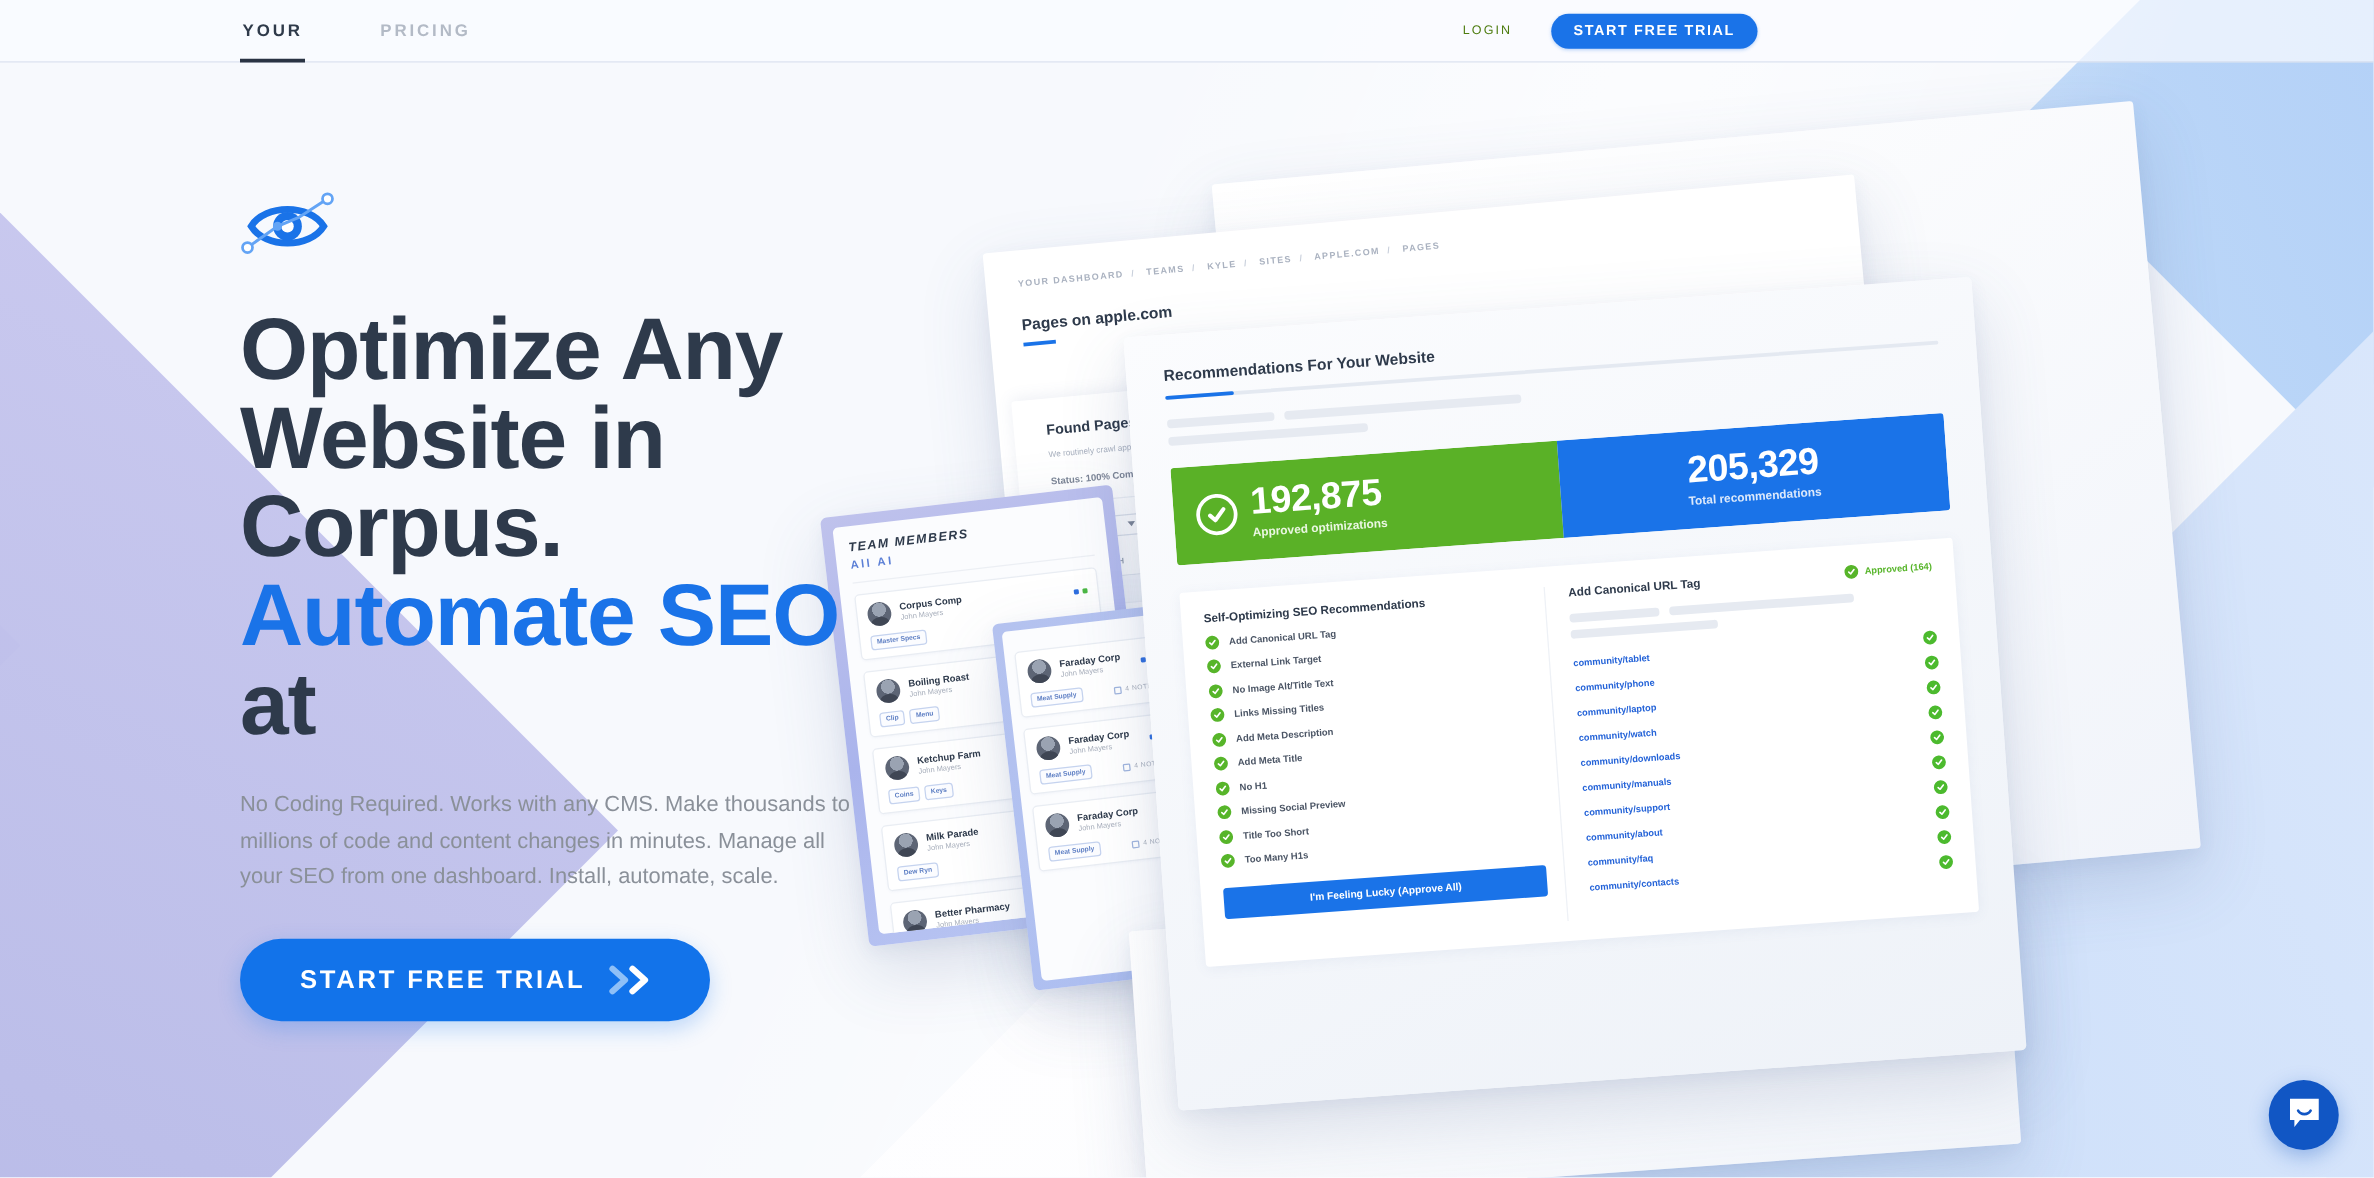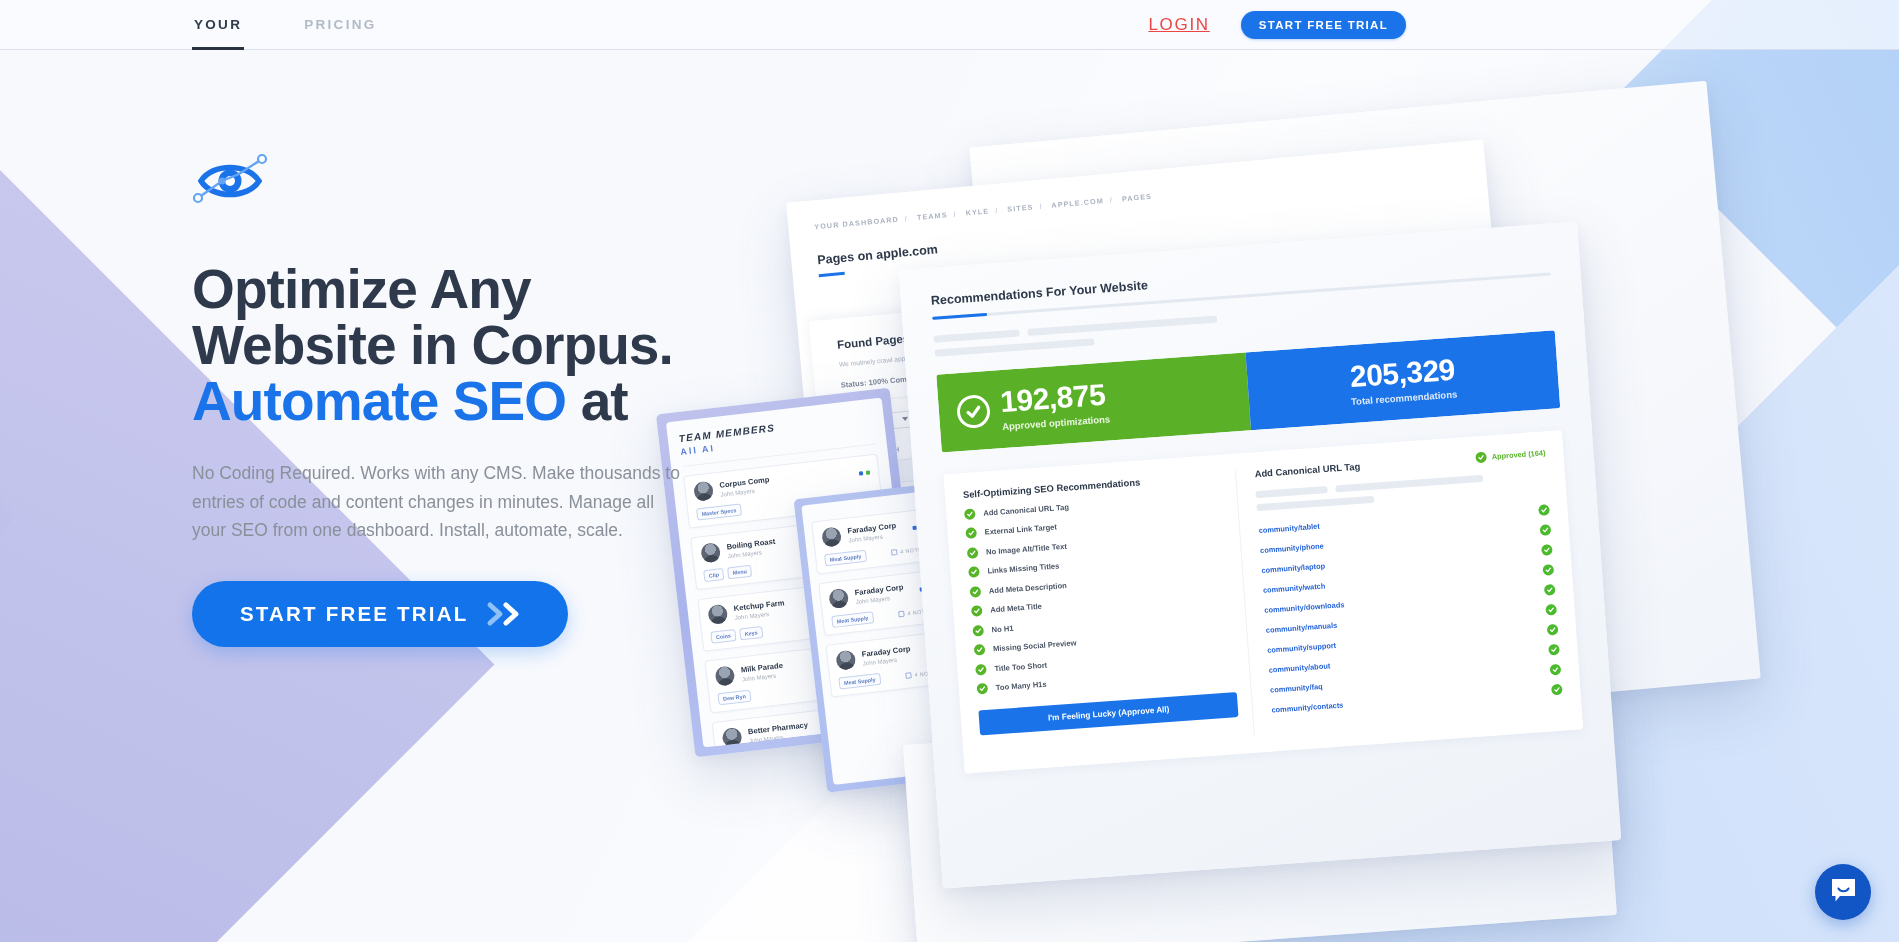--- a/index.html
+++ b/index.html
@@ -122,27 +122,26 @@
     height: 3px;
     background: #2a3343;
   }
   .nav-right {
     margin-left: auto;
     display: flex;
     align-items: center;
     margin-right: 493px;
   }
   .login-link {
-    font-size: 17px;
+    font-size: 10px;
     letter-spacing: 1.7px;
-    color: #ef4444;
+    color: #4d7c0f;
     font-weight: 500;
     margin-right: 31px;
     cursor: pointer;
-    text-decoration: underline;
   }
   .btn-trial-sm {
     background: #1a73e8;
     color: #fff;
     border: none;
     border-radius: 20px;
     font-size: 11.5px;
     font-weight: 700;
     letter-spacing: 1.3px;
     padding: 8px 18px;
@@ -154,22 +153,22 @@
   
   .hero {
     position: absolute;
     left: 192px;
     top: 150px;
     width: 620px;
     z-index: 20;
   }
   .logo-eye { width: 78px; height: 58px; display: block; }
   .headline {
-    margin-top: 54px;
-    font-size: 55px;
+    margin-top: 36px;
+    font-size: 70px;
     line-height: 1.015;
     font-weight: 700;
     color: #2e3a4b;
     letter-spacing: -0.9px;
     width: 520px;
   }
   .headline .accent { color: #1a73e8; }
   .subhead {
     margin-top: 30px;
     font-size: 17.5px;
@@ -487,21 +486,21 @@
         <circle cx="70" cy="9" r="4" fill="#ffffff" stroke="#63a4f5" stroke-width="2.2"></circle>
       </svg>
     </span>
 
     <div class="headline">
       <span>Optimize Any</span><br>
       <span>Website in Corpus.</span><br>
       <span class="accent">Automate SEO</span><span> at</span><br>
     </div>
 
-    <p class="subhead">No Coding Required. Works with any CMS. Make thousands to entries of code and content changes in minutes. Manage all your SEO from one dashboard. Install, automate, scale.</p>
+    <p class="subhead">No Coding Required. Works with any CMS. Make thousands to millions of code and content changes in minutes. Manage all your SEO from one dashboard. Install, automate, scale.</p>
 
     <button class="btn-trial-lg">
       <span>START FREE TRIAL</span>
       <span class="chev">
         <svg width="38" height="26" viewBox="0 0 38 26" xmlns="http://www.w3.org/2000/svg">
           <path d="M4 4 L14 13 L4 22" fill="none" stroke="#8fc0f7" stroke-width="5" stroke-linecap="round" stroke-linejoin="round"></path>
           <path d="M20 4 L30 13 L20 22" fill="none" stroke="#ffffff" stroke-width="5" stroke-linecap="round" stroke-linejoin="round"></path>
         </svg>
       </span>
     </button>

